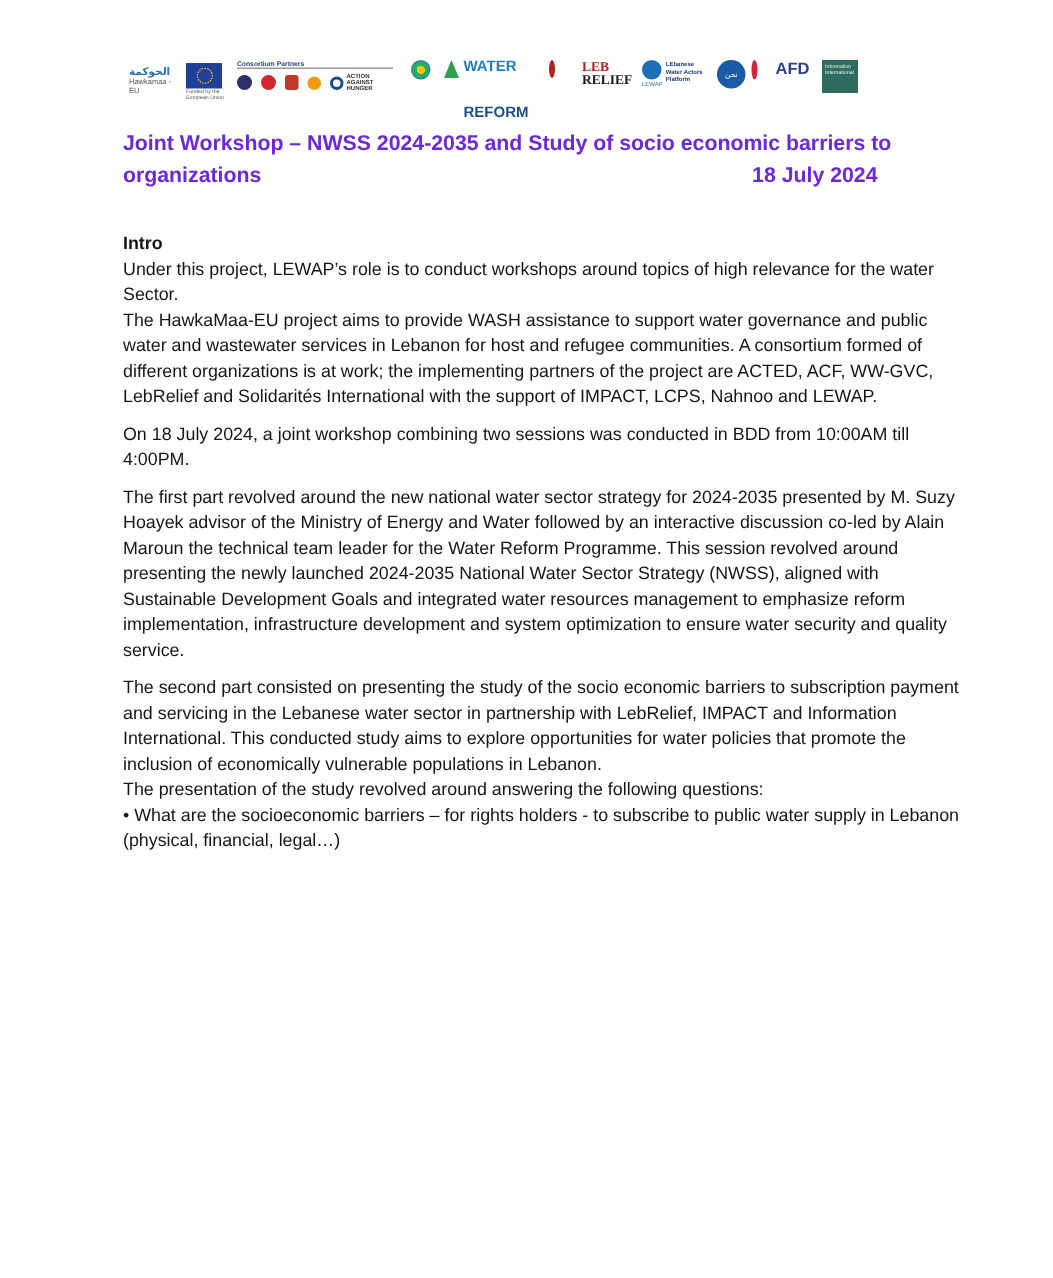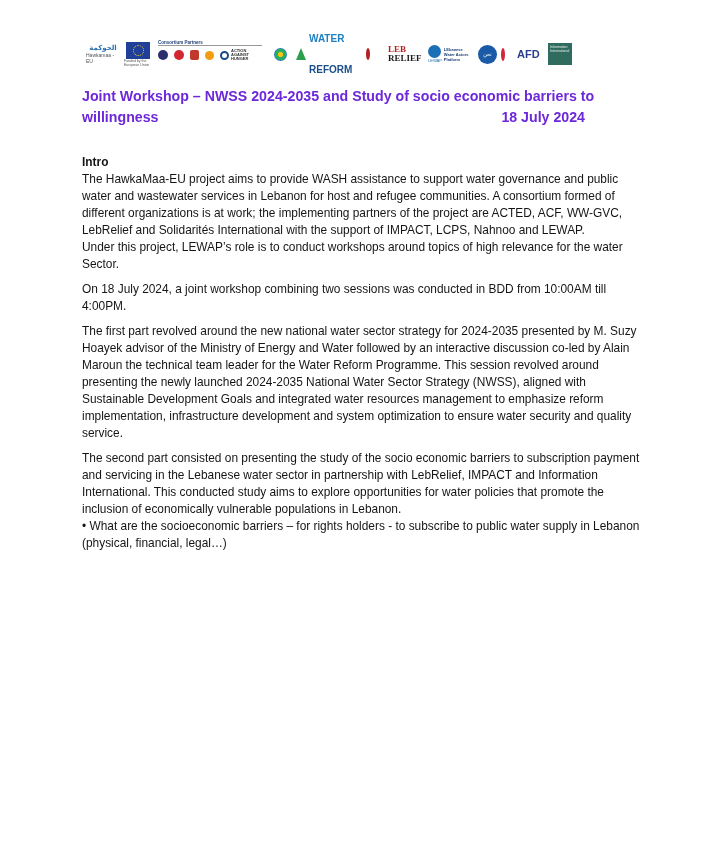--- a/index.html
+++ b/index.html
@@ -1,20 +1,20 @@
 <!DOCTYPE html>
 <html><head>
 <meta charset="utf-8">
 <style>
   html, body { margin: 0; padding: 0; background: #ffffff; }
   body { width: 702px; height: 852px; position: relative; overflow: hidden;
          font-family: "Liberation Sans", "DejaVu Sans", sans-serif; color: #111; }
   .logos { position: absolute; top: 40px; left: 86px; width: 500px; height: 28px;
            display: flex; align-items: center; gap: 0; }
-  .logo { position: absolute; top: 0; height: 28px; display: flex; align-items: center; }
+  .logo { position: absolute; top: 0; height: 28px; display: flex; align-items: flex-start; }
   .logo .txt { font-size: 5px; color: #555; line-height: 6px; }
   .eu-flag { width: 24px; height: 17px; background: #1f3f99; position: relative; }
   .eu-flag::after { content: ""; position: absolute; left: 7px; top: 3px; width: 9px; height: 9px;
     border-radius: 50%; border: 1.5px dotted #f6d31e; }
   .circle { border-radius: 50%; }
   .wr-text { font-weight: bold; font-size: 10px; line-height: 10px; color: #1e7fc2; }
   .wr-text .b2 { color: #1a4f8a; margin-top: 21px; }
   .leb { font-family: "Liberation Serif", serif; font-weight: bold; font-size: 9px; line-height: 9px; color: #b22222; }
   .leb .r2 { color: #1a1a1a; }
   .afd { font-weight: bold; font-size: 11px; color: #2b3f8c; }
@@ -94,29 +94,30 @@
   </div>
 
   <div class="logo" style="left:462px;width:26px;">
     <div style="width:24px;height:22px;background:#2f6b5e;color:#e6efe9;font-size:3.5px;line-height:4px;padding:2px;box-sizing:border-box;">Information International</div>
   </div>
 </div>
 
 <div class="title">
   <div>Joint Workshop – NWSS 2024-2035 and Study of socio economic barriers to</div>
   <div class="line2">
-    <span>willingness</span>
+    <span>organizations</span>
     <span>18 July 2024</span>
   </div>
 </div>
 
 <div class="body">
   <p class="sec-head">Intro</p>
+  <p>Under this project, LEWAP’s role is to conduct workshops around topics of high relevance for the water Sector.</p>
   <p>The HawkaMaa-EU project aims to provide WASH assistance to support water governance and public water and wastewater services in Lebanon for host and refugee communities. A consortium formed of different organizations is at work; the implementing partners of the project are ACTED, ACF, WW-GVC, LebRelief and Solidarités International with the support of IMPACT, LCPS, Nahnoo and LEWAP.</p>
-  <p>Under this project, LEWAP’s role is to conduct workshops around topics of high relevance for the water Sector.</p>
   <div class="gap"></div>
   <p>On 18 July 2024, a joint workshop combining two sessions was conducted in BDD from 10:00AM till 4:00PM.</p>
   <div class="gap"></div>
   <p>The first part revolved around the new national water sector strategy for 2024-2035 presented by M. Suzy Hoayek advisor of the Ministry of Energy and Water followed by an interactive discussion co-led by Alain Maroun the technical team leader for the Water Reform Programme. This session revolved around presenting the newly launched 2024-2035 National Water Sector Strategy (NWSS), aligned with Sustainable Development Goals and integrated water resources management to emphasize reform implementation, infrastructure development and system optimization to ensure water security and quality service.</p>
   <div class="gap"></div>
   <p>The second part consisted on presenting the study of the socio economic barriers to subscription payment and servicing in the Lebanese water sector in partnership with LebRelief, IMPACT and Information International. This conducted study aims to explore opportunities for water policies that promote the inclusion of economically vulnerable populations in Lebanon.</p>
+  <p>The presentation of the study revolved around answering the following questions:</p>
   <p>• What are the socioeconomic barriers – for rights holders - to subscribe to public water supply in Lebanon (physical, financial, legal…)</p>
 </div>
 
 </body></html>

